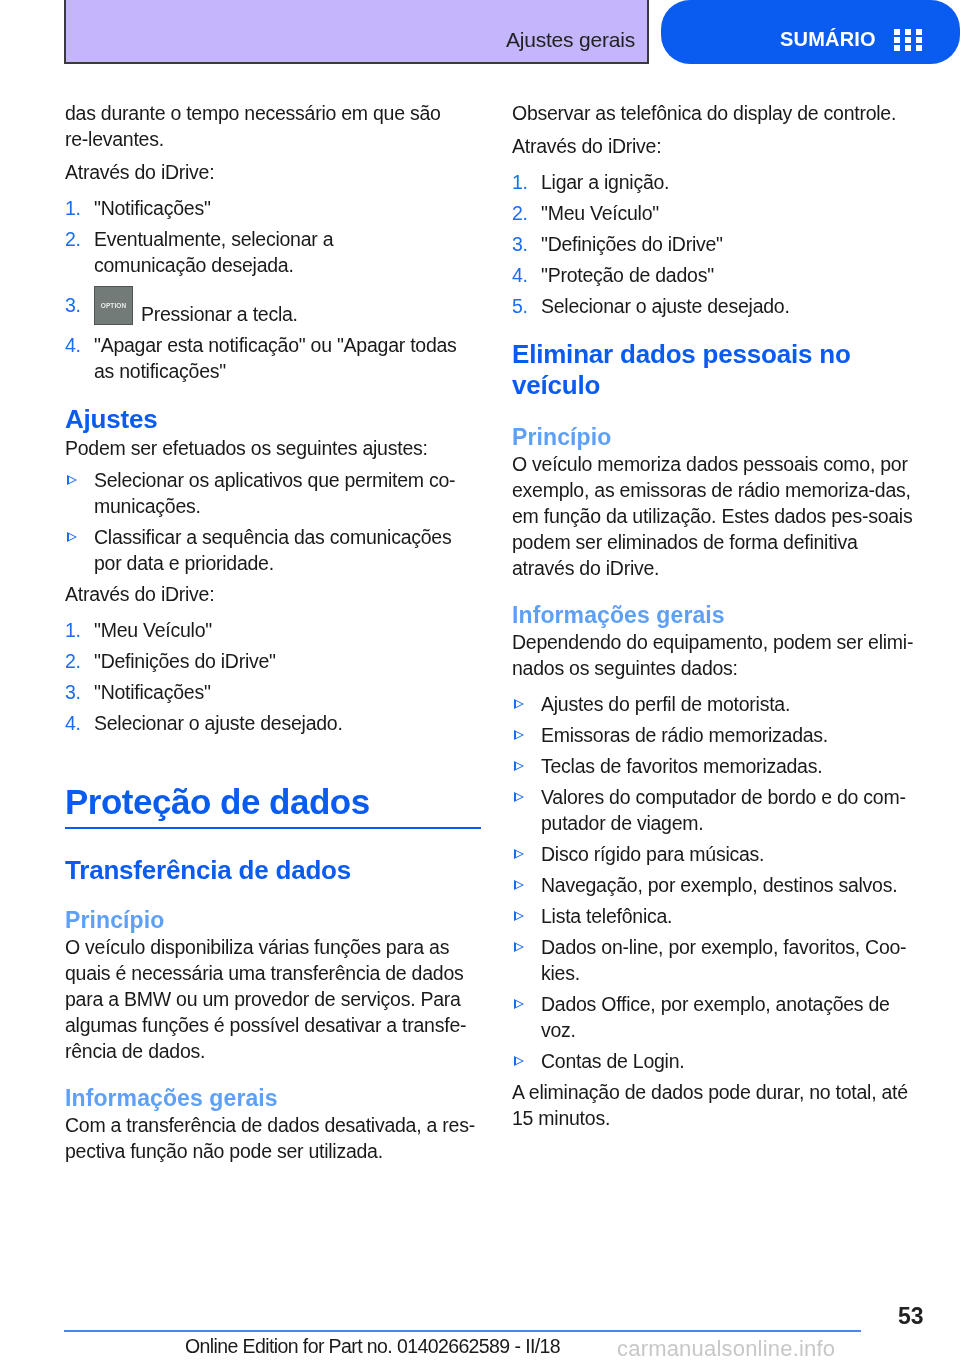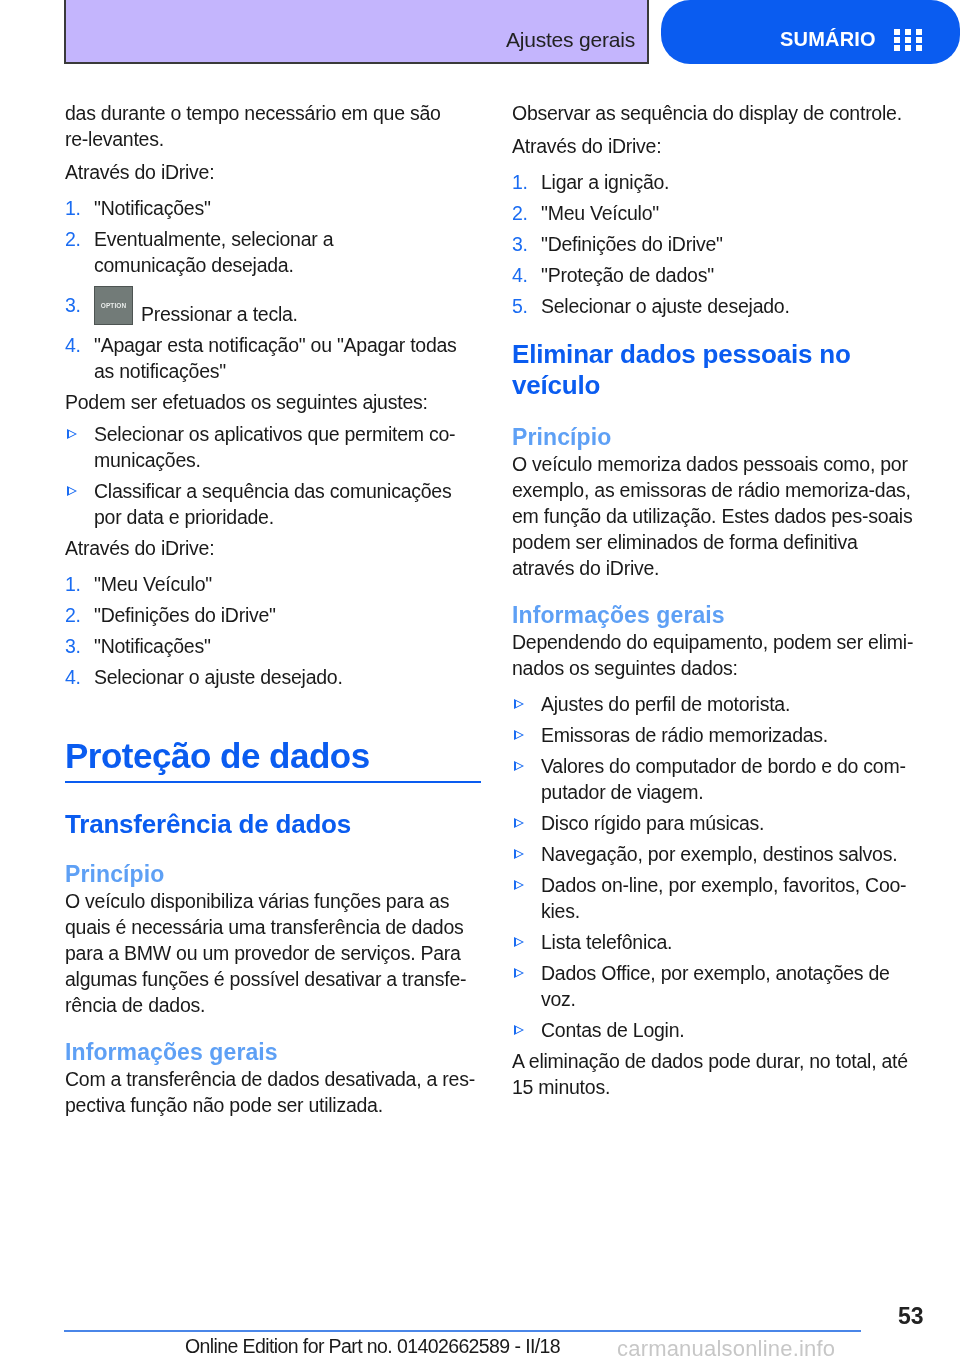--- a/index.html
+++ b/index.html
@@ -111,20 +111,21 @@
     <li class="step" style="margin-top:8px;">
       <span class="num" style="top:6px;">3.</span>
       <span class="option-key"><span>OPTION</span></span><span>Pressionar a tecla.</span>
     </li>
     <li class="step">
       <span class="num">4.</span>
       <span>"Apagar esta notificação" ou "Apagar todas as notificações"</span>
     </li>
   </ol>
 
+  <h3 class="h-l2" style="margin-top:20px;">Ajustes</h3>
   <p class="body" style="margin-bottom:6px;">Podem ser efetuados os seguintes ajustes:</p>
   <ul class="bullets" style="width:400px;">
     <li class="bullet">
       <span class="tri"></span>
       <span>Selecionar os aplicativos que permitem co-municações.</span>
     </li>
     <li class="bullet">
       <span class="tri"></span>
       <span>Classificar a sequência das comunicações por data e prioridade.</span>
     </li>
@@ -153,21 +154,21 @@
     <h2 class="h-l1">Proteção de dados</h2>
   </div>
   <h3 class="h-l2" style="margin-top:26px;">Transferência de dados</h3>
   <h4 class="h-l3" style="margin-top:20px;">Princípio</h4>
   <p class="body" style="width:405px;">O veículo disponibiliza várias funções para as quais é necessária uma transferência de dados para a BMW ou um provedor de serviços. Para algumas funções é possível desativar a transfe-rência de dados.</p>
   <h4 class="h-l3" style="margin-top:20px;">Informações gerais</h4>
   <p class="body mb6" style="width:415px;">Com a transferência de dados desativada, a res-pectiva função não pode ser utilizada.</p>
 </div>
 
 <div class="col col-right">
-  <p class="body mb6">Observar as sequência do display de controle.</p>
+  <p class="body mb6">Observar as telefônica do display de controle.</p>
   <p class="body" style="margin-bottom:10px;">Através do iDrive:</p>
   <ol class="steps">
     <li class="step">
       <span class="num">1.</span>
       <span>Ligar a ignição.</span>
     </li>
     <li class="step">
       <span class="num">2.</span>
       <span>"Meu Veículo"</span>
     </li>
@@ -186,25 +187,26 @@
   </ol>
 
   <h3 class="h-l2" style="margin-top:20px;width:380px;">Eliminar dados pessoais no veículo</h3>
   <h4 class="h-l3" style="margin-top:22px;">Princípio</h4>
   <p class="body" style="width:405px;">O veículo memoriza dados pessoais como, por exemplo, as emissoras de rádio memoriza-das, em função da utilização. Estes dados pes-soais podem ser eliminados de forma definitiva através do iDrive.</p>
   <h4 class="h-l3" style="margin-top:20px;">Informações gerais</h4>
   <p class="body" style="width:410px;margin-bottom:10px;">Dependendo do equipamento, podem ser elimi-nados os seguintes dados:</p>
   <ul class="bullets" style="width:405px;">
     <li class="bullet"><span class="tri"></span><span>Ajustes do perfil de motorista.</span></li>
     <li class="bullet"><span class="tri"></span><span>Emissoras de rádio memorizadas.</span></li>
+    <li class="bullet"><span class="tri"></span><span>Teclas de favoritos memorizadas.</span></li>
     <li class="bullet"><span class="tri"></span><span>Valores do computador de bordo e do com-putador de viagem.</span></li>
     <li class="bullet"><span class="tri"></span><span>Disco rígido para músicas.</span></li>
     <li class="bullet"><span class="tri"></span><span>Navegação, por exemplo, destinos salvos.</span></li>
+    <li class="bullet"><span class="tri"></span><span>Lista telefônica.</span></li>
     <li class="bullet"><span class="tri"></span><span>Dados on-line, por exemplo, favoritos, Coo-kies.</span></li>
-    <li class="bullet"><span class="tri"></span><span>Lista telefônica.</span></li>
     <li class="bullet"><span class="tri"></span><span>Dados Office, por exemplo, anotações de voz.</span></li>
     <li class="bullet"><span class="tri"></span><span>Contas de Login.</span></li>
   </ul>
   <p class="body" style="width:410px;">A eliminação de dados pode durar, no total, até 15 minutos.</p>
 </div>
 
 <span class="page-num">53</span>
 <div class="footer-rule"></div>
 <span class="footer-text">Online Edition for Part no. 01402662589 - II/18</span>
 <span class="footer-site">carmanualsonline.info</span>

